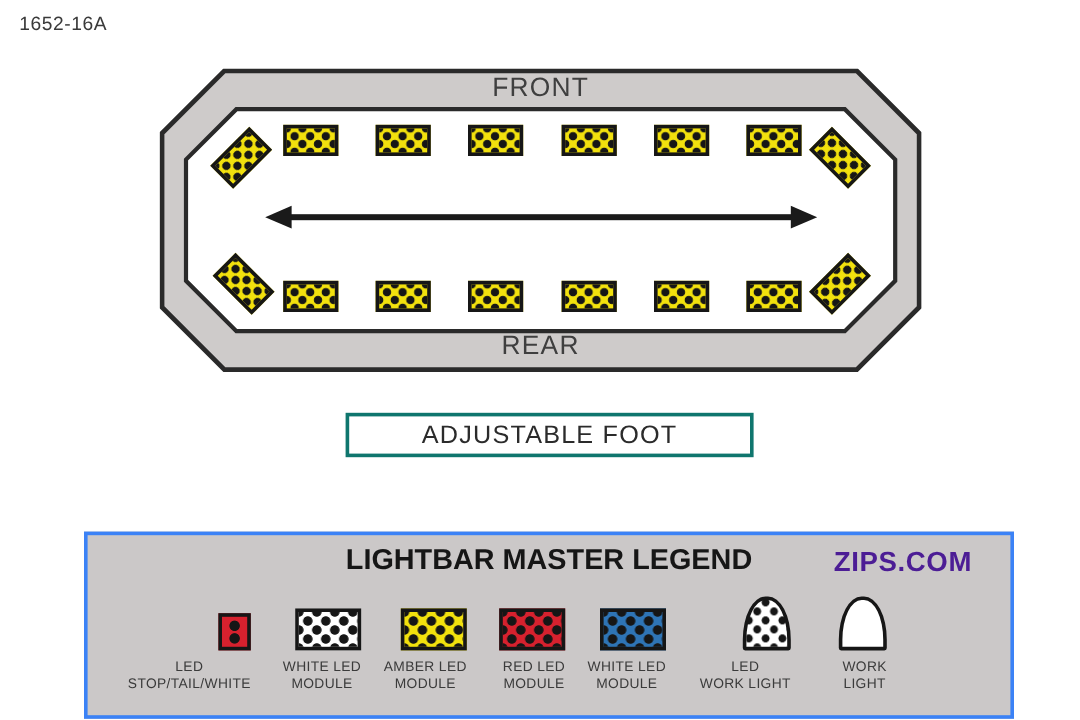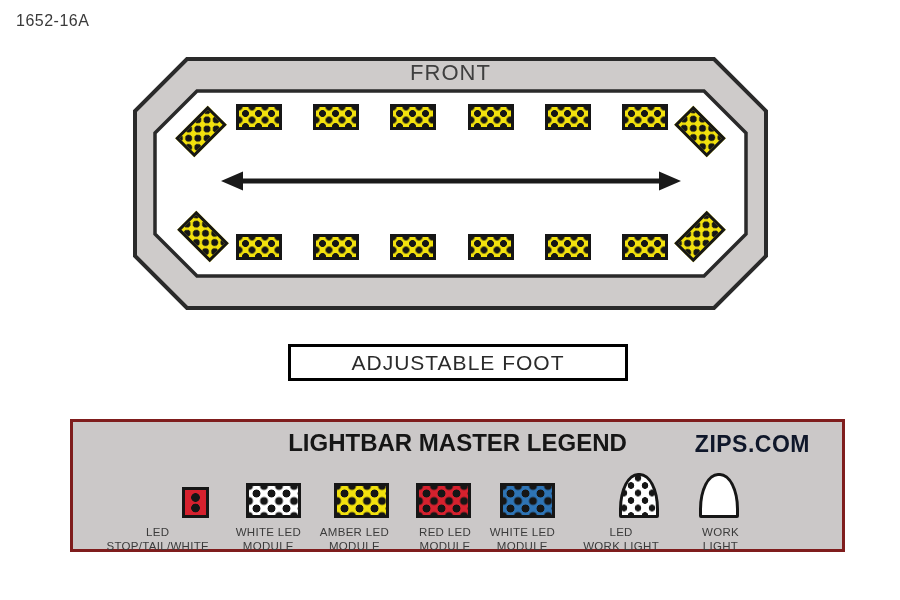--- a/index.html
+++ b/index.html
@@ -35,28 +35,28 @@
   .module-row.front-row{top:47px;}
   .module-row.rear-row{top:177px;}
   .corner{position:absolute;width:46px;height:27px;}
   .corner.tl{left:45px; top:60.5px; transform:rotate(-45deg);}
   .corner.tr{left:544px;top:60.5px; transform:rotate(45deg);}
   .corner.bl{left:47px; top:165.5px;transform:rotate(45deg);}
   .corner.br{left:544px;top:165.5px;transform:rotate(-45deg);}
   
   .foot-box{
     position:absolute;left:288px;top:344px;width:340px;height:37px;box-sizing:border-box;
-    background:#fff;border:3px solid #000000;
+    background:#fff;border:3px solid #0f766e;
     display:flex;align-items:center;justify-content:center;
     font-size:21px;color:#2b2b2b;letter-spacing:1px;font-weight:500;
   }
   
   .legend{
-    position:absolute;left:70px;top:419px;width:775px;height:133px;box-sizing:border-box;
-    background:#CBC8C8;border:3px solid #7f1d1d;
+    position:absolute;left:70px;top:443px;width:775px;height:156px;box-sizing:border-box;
+    background:#CBC8C8;border:3px solid #3b82f6;
   }
   .legend-header{position:relative;height:36px;}
   .legend-title{
     text-align:center;padding-top:7px;font-size:24px;font-weight:800;color:#161616;letter-spacing:0;
   }
   .legend-brand{
     position:absolute;right:32px;top:9px;font-size:23px;font-weight:800;color:#D6202F;letter-spacing:.5px;
   }
   .legend-items{
     position:absolute;left:8px;top:50px;right:4px;display:flex;
@@ -107,20 +107,21 @@
       <polygon points="54,2 581,2 633,54 633,199 581,251 54,251 2,199 2,54" fill="#CECBCA" stroke="#2A2A2A" stroke-width="4"></polygon>
       <polygon points="64,34 571,34 613,76 613,177 571,219 64,219 22,177 22,76" fill="#FFFFFF" stroke="#2A2A2A" stroke-width="3.5"></polygon>
       <g fill="#1A1A1A" stroke="none">
         <rect x="102" y="121.5" width="432" height="5"></rect>
         <polygon points="88,124 110,114.5 110,133.5"></polygon>
         <polygon points="548,124 526,114.5 526,133.5"></polygon>
       </g>
     </svg>
 
     <div class="bar-label front">FRONT</div>
+    <div class="bar-label rear">REAR</div>
 
     <div class="module-row front-row">
       <div class="module" style="background-color: rgb(242, 225, 13);"></div>
       <div class="module" style="background-color: rgb(242, 225, 13);"></div>
       <div class="module" style="background-color: rgb(242, 225, 13);"></div>
       <div class="module" style="background-color: rgb(242, 225, 13);"></div>
       <div class="module" style="background-color: rgb(242, 225, 13);"></div>
       <div class="module" style="background-color: rgb(242, 225, 13);"></div>
     </div>
 
@@ -139,21 +140,21 @@
     <div class="module corner br" style="background-color: rgb(242, 225, 13);"></div>
   </div>
 
   <div class="foot-box">
     <span>ADJUSTABLE FOOT</span>
   </div>
 
   <div class="legend" style="background-color: rgb(203, 200, 200);">
     <div class="legend-header">
       <div class="legend-title">LIGHTBAR MASTER LEGEND</div>
-      <div class="legend-brand" style="color: #0f172a;">ZIPS.COM</div>
+      <div class="legend-brand" style="color: #4c1d95;">ZIPS.COM</div>
     </div>
 
     <div class="legend-items">
 
       <div class="li" style="width:128px;">
         <div class="icon-slot">
           <div class="stop-icon" style="background-color: rgb(214, 33, 46);"></div>
         </div>
         <div class="li-label">
           <div>LED</div>

